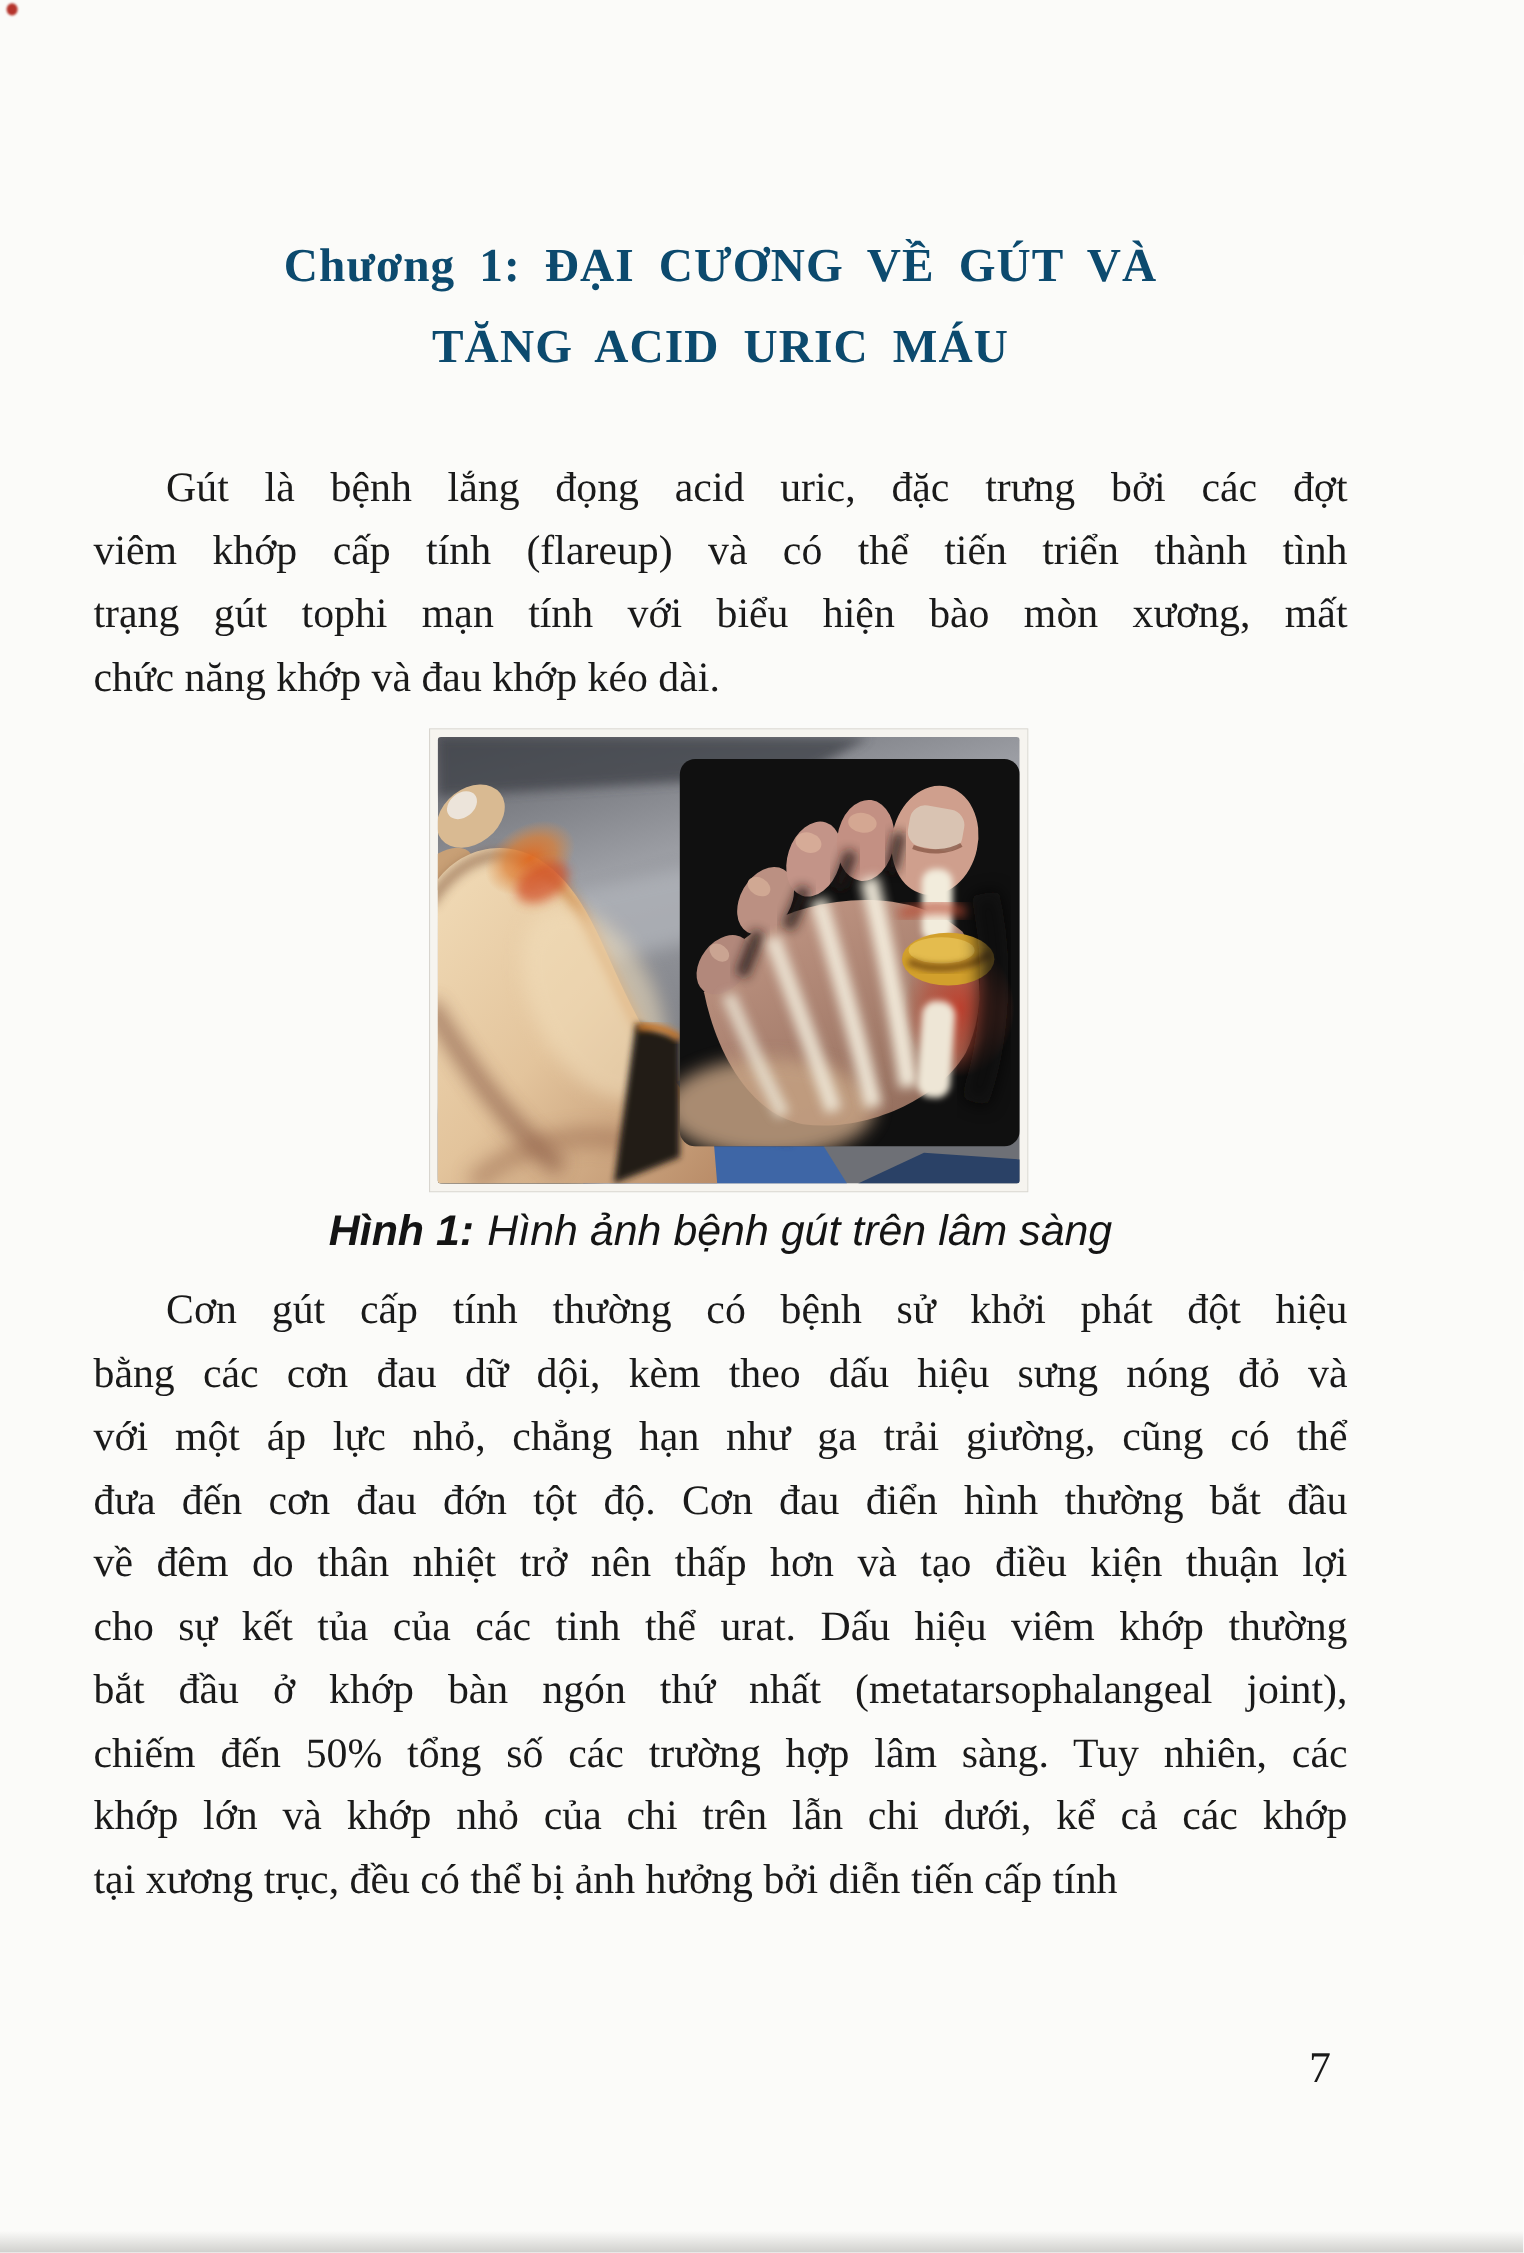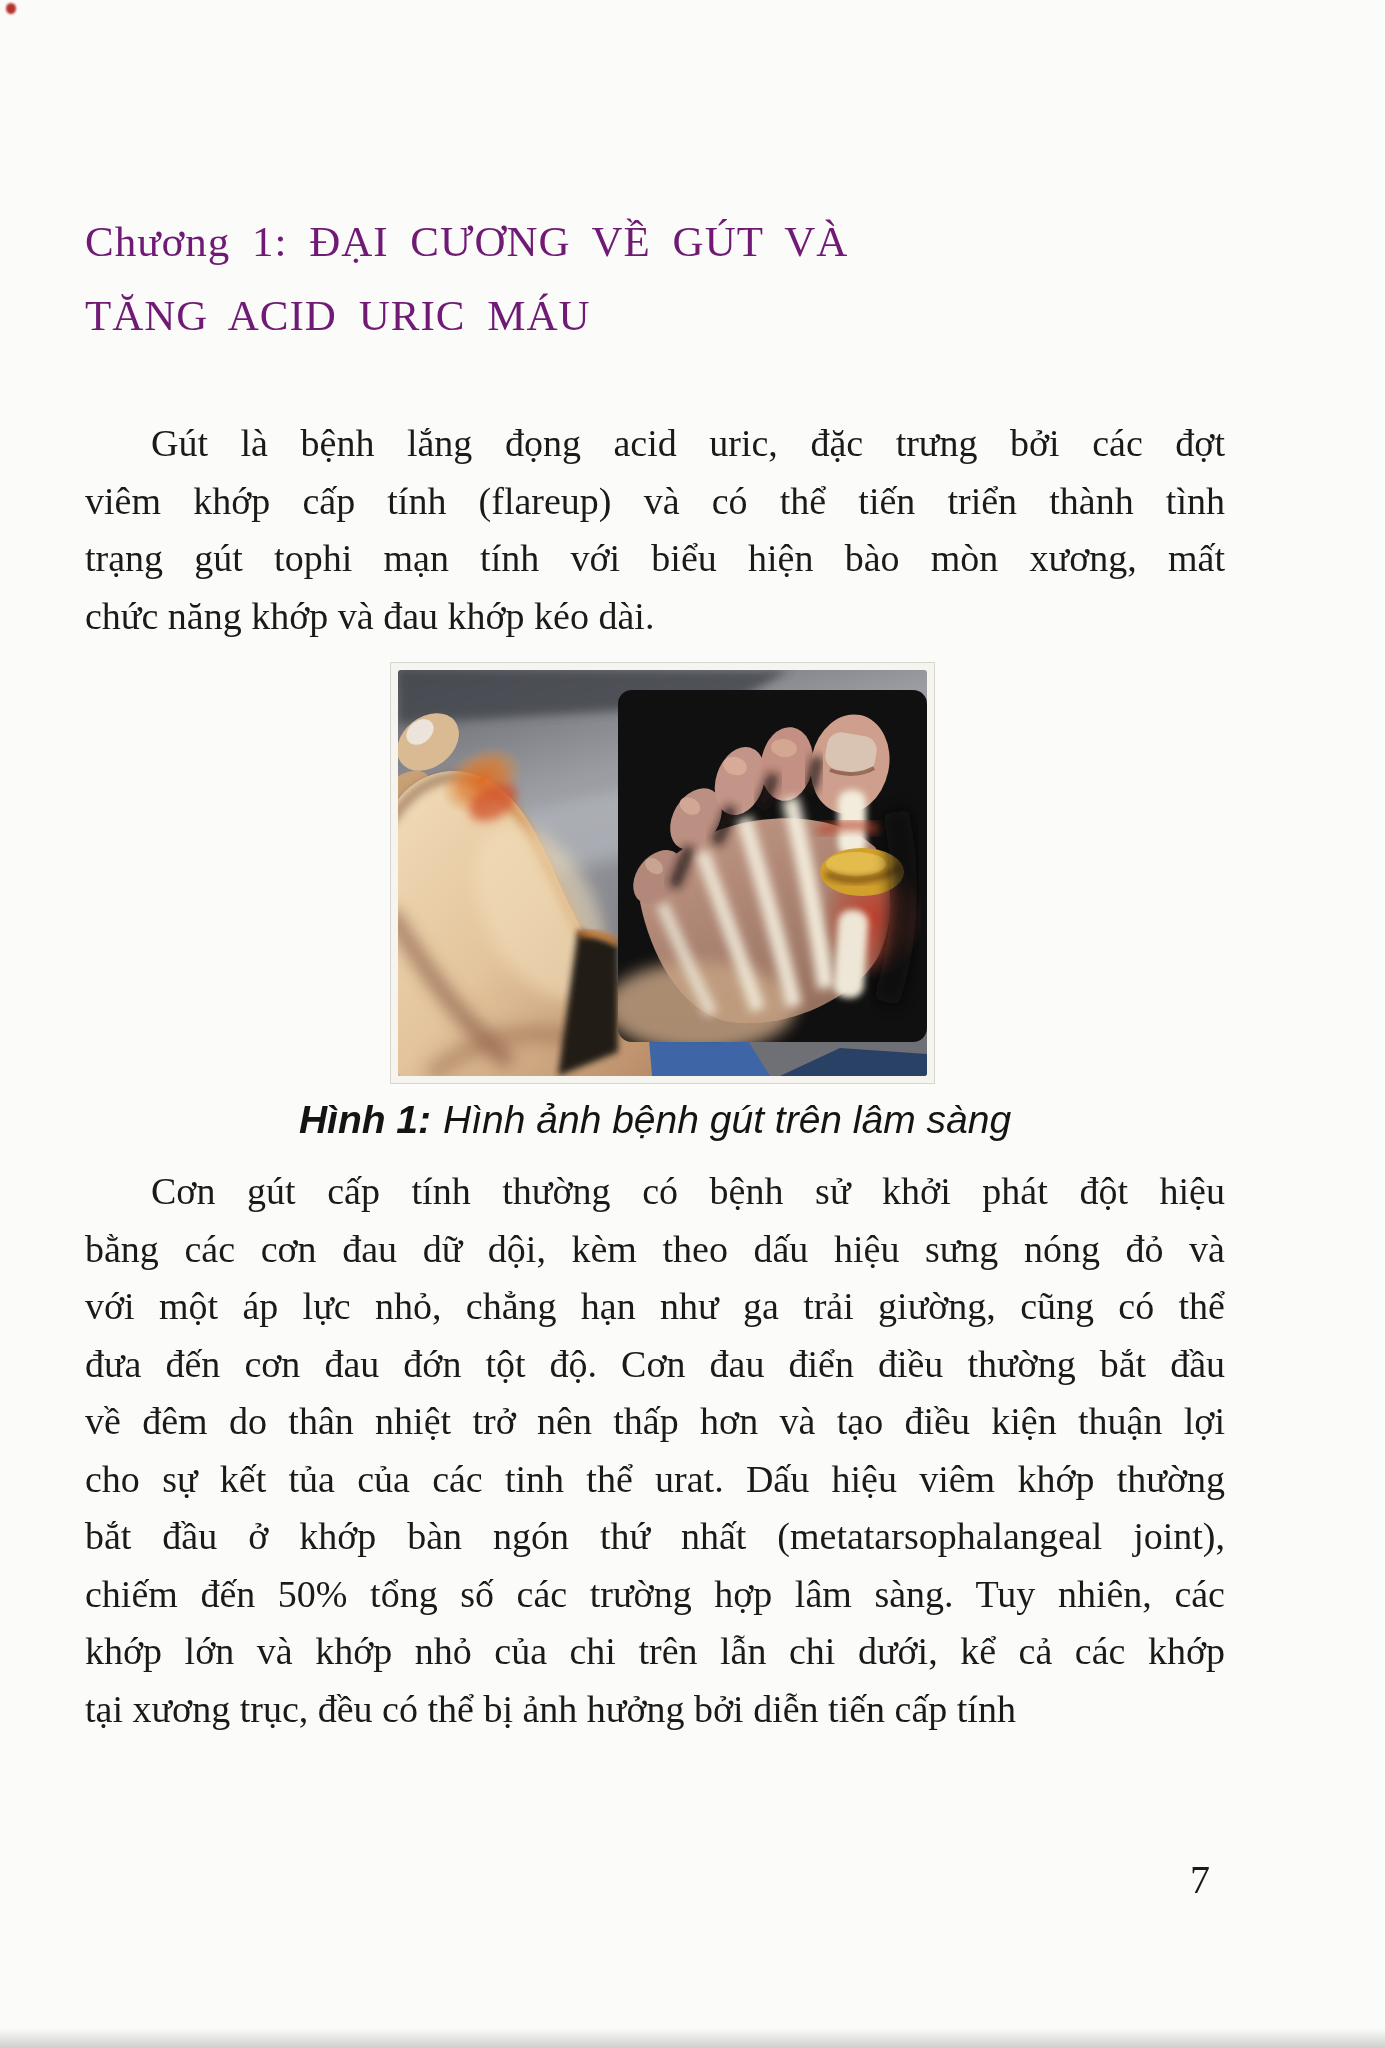--- a/index.html
+++ b/index.html
@@ -15,23 +15,23 @@
     position:absolute; top:3px; left:6px;
     width:10px; height:11px; border-radius:50%;
     background:#b5342c; filter:blur(1px);
   }
   .bottom-shade {
     position:absolute; bottom:0; left:0; width:100%; height:20px;
     background:linear-gradient(to bottom, rgba(0,0,0,0), rgba(95,95,90,0.28));
   }
   .chapter-title {
     position:absolute; top:205px; left:85px; width:1140px; margin:0;
-    font-size:43px; font-weight:normal;
+    text-align:center; font-size:43px; font-weight:bold;
     line-height:74px; letter-spacing:1px; word-spacing:10px;
-    color:#701a75;
+    color:#0c4a6e;
   }
   .title-line { display:block; }
   .para {
     position:absolute; left:85px; width:1140px;
     font-size:38px; line-height:57.5px; color:#1a1a1a;
   }
   .para1 { top:395px;margin-top:20px; }
   .para2 { top:1163px; }
   .tline { text-align:justify; text-align-last:justify; height:57.5px; white-space:normal; }
   .tline.last { text-align-last:left; }
@@ -195,21 +195,21 @@
   </figure>
 
   <div class="caption">
     <span class="cap-label">Hình 1:</span><span class="cap-text">Hình ảnh bệnh gút trên lâm sàng</span>
   </div>
 
   <div class="para para2">
       <div class="tline first">Cơn gút cấp tính thường có bệnh sử khởi phát đột hiệu</div>
       <div class="tline">bằng các cơn đau dữ dội, kèm theo dấu hiệu sưng nóng đỏ và</div>
       <div class="tline">với một áp lực nhỏ, chẳng hạn như ga trải giường, cũng có thể</div>
-      <div class="tline">đưa đến cơn đau đớn tột độ. Cơn đau điển điều thường bắt đầu</div>
+      <div class="tline">đưa đến cơn đau đớn tột độ. Cơn đau điển hình thường bắt đầu</div>
       <div class="tline">về đêm do thân nhiệt trở nên thấp hơn và tạo điều kiện thuận lợi</div>
       <div class="tline">cho sự kết tủa của các tinh thể urat. Dấu hiệu viêm khớp thường</div>
       <div class="tline">bắt đầu ở khớp bàn ngón thứ nhất (metatarsophalangeal joint),</div>
       <div class="tline">chiếm đến 50% tổng số các trường hợp lâm sàng. Tuy nhiên, các</div>
       <div class="tline">khớp lớn và khớp nhỏ của chi trên lẫn chi dưới, kể cả các khớp</div>
       <div class="tline last">tại xương trục, đều có thể bị ảnh hưởng bởi diễn tiến cấp tính</div>
     </div>
 
   <div class="page-number">7</div>
 

